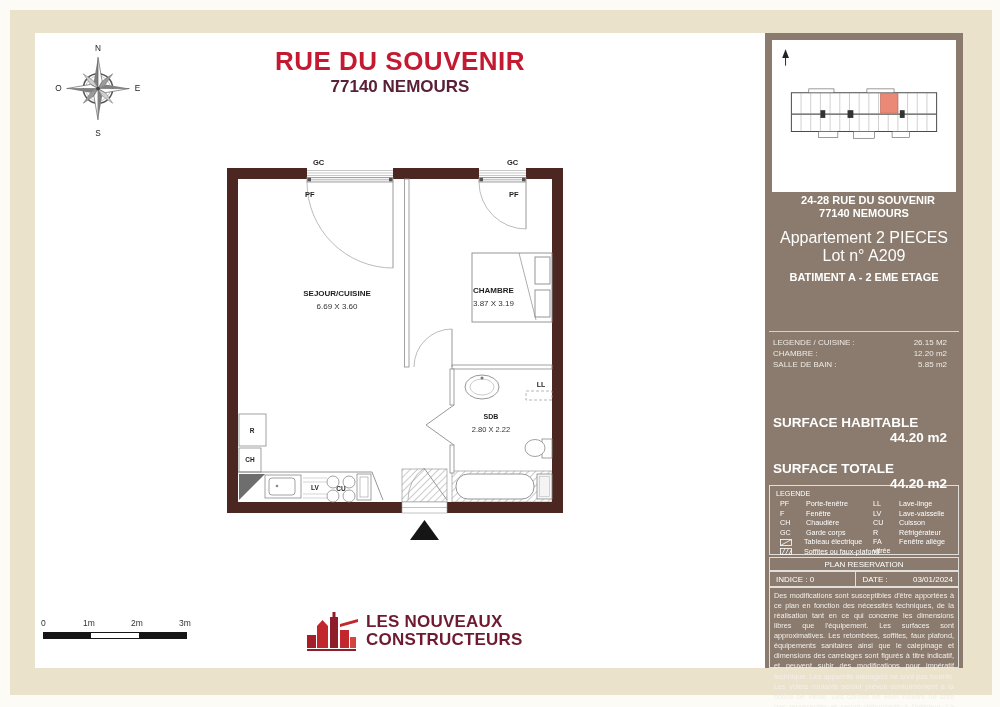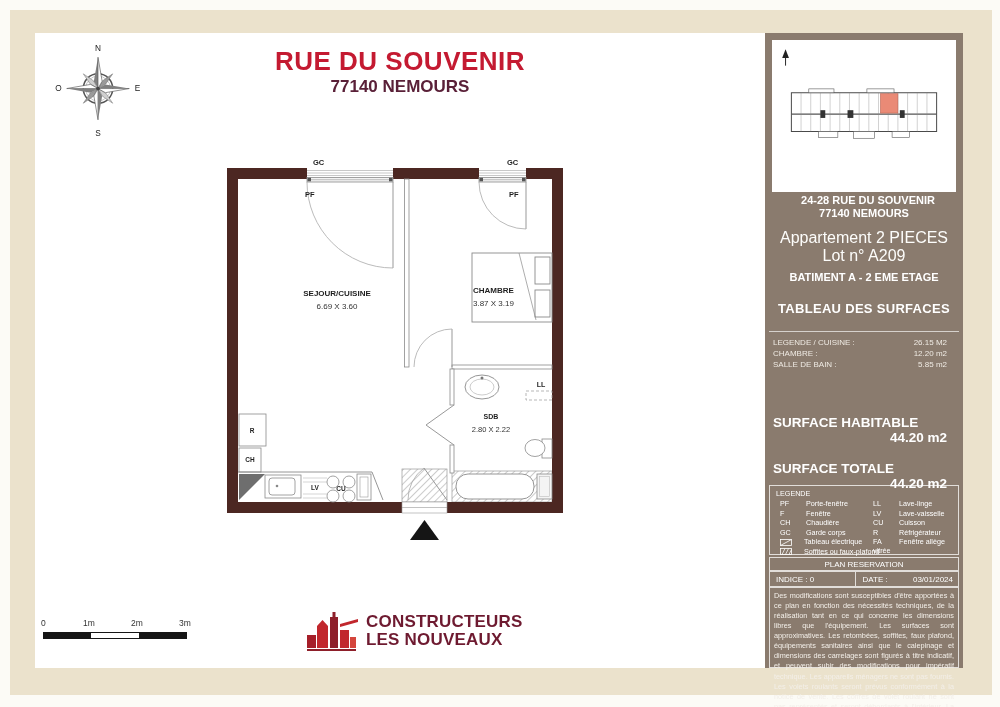--- a/index.html
+++ b/index.html
@@ -247,22 +247,22 @@
       <rect x="11" y="14" width="11" height="22" fill="#c1272d"></rect>
       <polygon points="11,14 16.5,8 22,14" fill="#c1272d"></polygon>
       <rect x="24" y="5" width="8" height="31" fill="#8e1f2a"></rect>
       <rect x="26.5" y="0" width="3" height="5" fill="#8e1f2a"></rect>
       <rect x="34" y="18" width="9" height="18" fill="#c1272d"></rect>
       <rect x="44" y="25" width="6" height="11" fill="#d4453c"></rect>
       <polygon points="34,12 52,7 52,10 34,15" fill="#c1272d"></polygon>
       <rect x="1" y="37" width="49" height="2" fill="#8e1f2a"></rect>
     </svg>
     <div class="txt">
+      <div>LES NOUVEAUX</div>
       <div>CONSTRUCTEURS</div>
-      <div>LES NOUVEAUX</div>
     </div>
   </div>
 
   <div class="sidebar">
 
     <div class="thumb">
       <svg width="184" height="152" viewBox="0 0 190 152">
         <g>
           <line x1="14" y1="24" x2="14" y2="12" stroke="#222" stroke-width="1"></line>
           <polygon points="14,7 10.5,16 17.5,16" fill="#222"></polygon>
@@ -297,21 +297,20 @@
           <rect x="92" y="1" width="18" height="20" fill="#ea8a76" stroke="#b9604e" stroke-width="0.6"></rect>
         </g>
       </svg>
     </div>
 
     <div class="sb-c addr1">24-28 RUE DU SOUVENIR</div>
     <div class="sb-c addr2">77140 NEMOURS</div>
     <div class="sb-c apt">Appartement 2 PIECES</div>
     <div class="sb-c lot">Lot n° A209</div>
     <div class="sb-c batiment">BATIMENT A - 2 EME ETAGE</div>
-    <div class="sb-c surfttl">TABLEAU DES SURFACES</div>
     <div class="sep"></div>
 
     <div class="surfrow" style="top:305px">
       <span>LEGENDE / CUISINE :</span>
       <span class="v">26.15 M2</span>
     </div>
     <div class="surfrow" style="top:316px">
       <span>CHAMBRE :</span>
       <span class="v">12.20 m2</span>
     </div>

